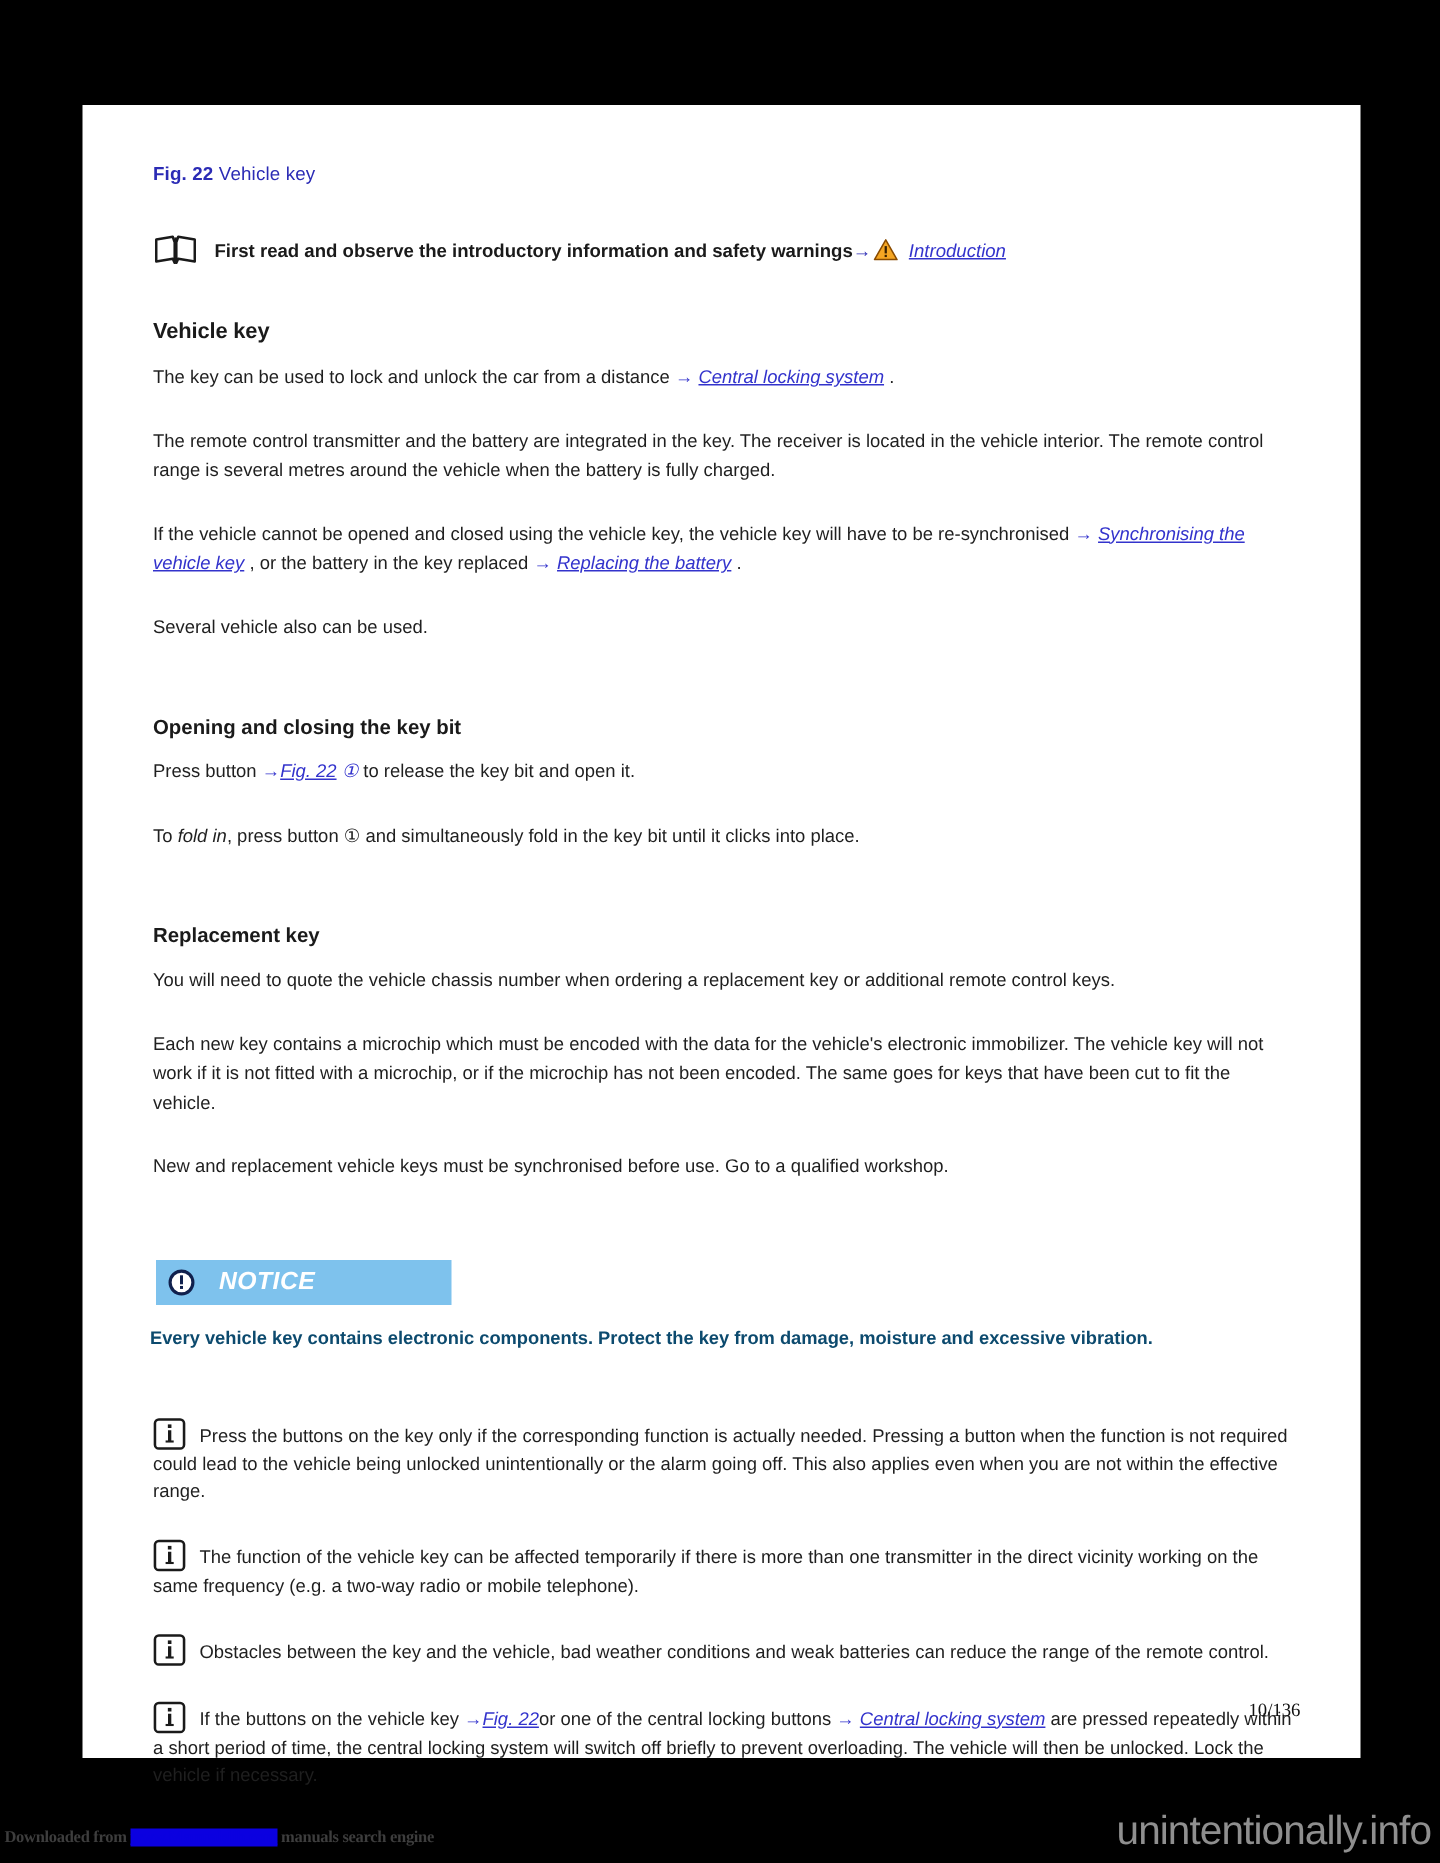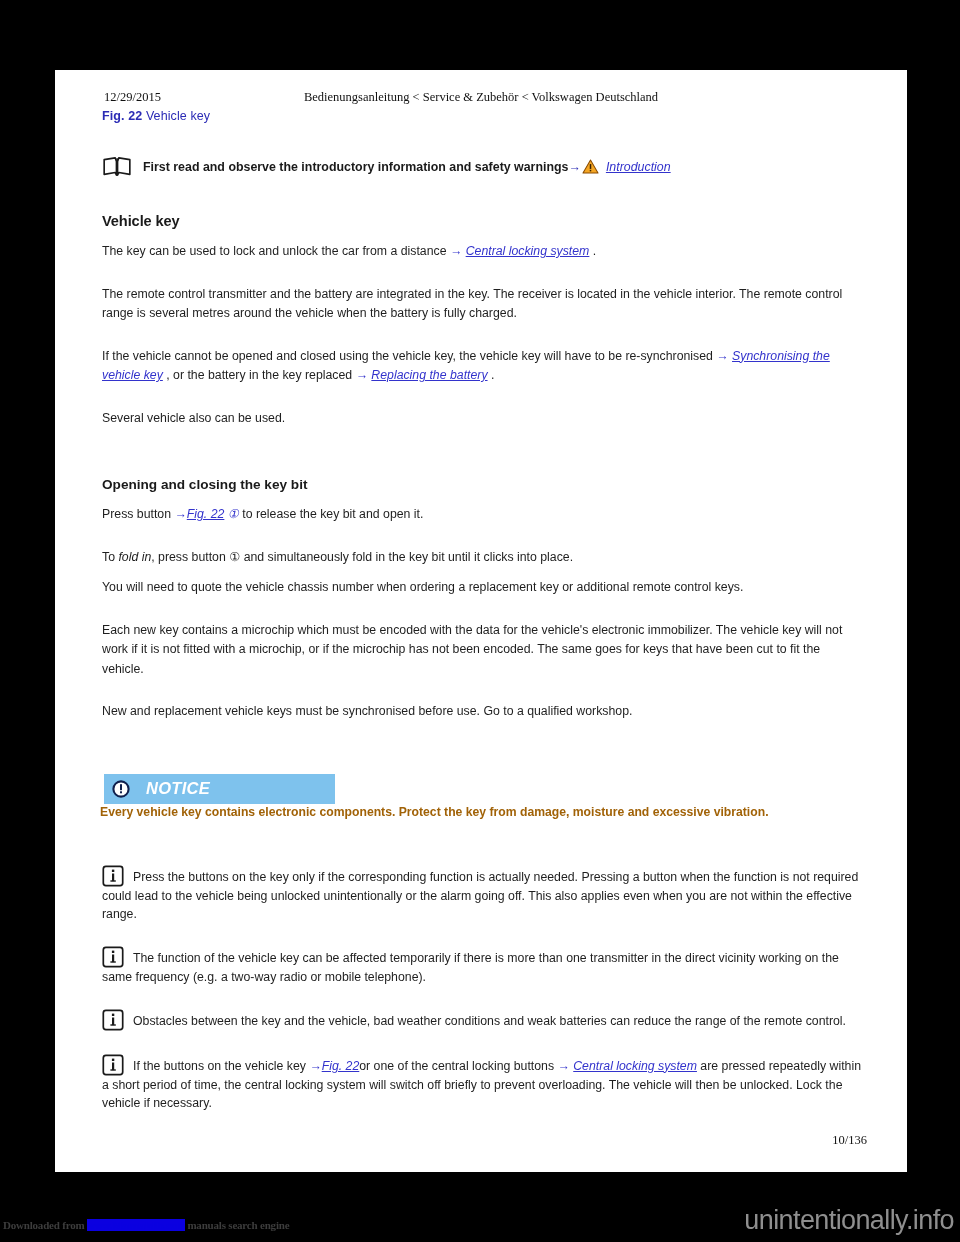--- a/index.html
+++ b/index.html
@@ -146,40 +146,41 @@
   .link-wrap { color: #3333cc; font-style: italic; }
   .circ {
     font-style: italic;
     color: #3333cc;
   }
   .circ-dark { color: #1f1f1f; font-style: normal; }
 
   
   .notice-wrap { margin-top: 52px; margin-left: 2px; }
   .notice-head {
-    width: 231px;
+    width: 197px;
     height: 30px;
     background: #7ec2ed;
     display: flex;
     align-items: center;
     padding-left: 8px;
   }
   .icon-notice { width: 18px; height: 18px; flex: 0 0 18px; }
   .notice-label {
     color: #ffffff;
     font-style: italic;
     font-weight: bold;
     font-size: 16.5px;
     margin-left: 16px;
     letter-spacing: .3px;
   }
   .notice-body {
     font-size: 12.2px;
     font-weight: bold;
-    color: #a16207;
+    color: #0c4a6e;
+    margin-top: 14px;
     margin-left: -4px;
     line-height: 17px;
   }
 
   
   .note {
     margin-top: 23px;
     font-size: 12.3px;
     color: #1f1f1f;
     line-height: 18px;
@@ -229,24 +230,20 @@
     color: #8f8f8f;
     letter-spacing: -0.6px;
     white-space: nowrap;
   }
 </style>
 </head>
 <body>
 
 <div id="paper">
 
-  <div class="print-header">
-    <span class="ph-date">12/29/2015</span>
-    <span class="ph-title">Bedienungsanleitung &lt; Service &amp; Zubehör &lt; Volkswagen Deutschland</span>
-  </div>
 
   <div class="content">
 
     <div class="fig-caption">
       <span class="fig-num">Fig. 22</span>
       <span class="fig-text">Vehicle key</span>
     </div>
 
     <div class="readfirst">
       <span class="icon-book">
@@ -298,20 +295,21 @@
       <span class="link"><span>→</span><a class="link" href="#">Fig. 22</a> <span class="circ">①</span></span>
       <span>to release the key bit and open it.</span>
     </p>
 
     <p class="body gap">
       <span>To</span> <em>fold in</em><span>, press button</span>
       <span class="circ-dark">①</span>
       <span>and simultaneously fold in the key bit until it clicks into place.</span>
     </p>
 
+    <h3 class="sub">Replacement key</h3>
 
     <p class="body">
       <span>You will need to quote the vehicle chassis number when ordering a replacement key or additional remote control keys.</span>
     </p>
     <p class="body gap">
       <span>Each new key contains a microchip which must be encoded with the data for the vehicle's electronic immobilizer. The vehicle key will not work if it is not fitted with a microchip, or if the microchip has not been encoded. The same goes for keys that have been cut to fit the vehicle.</span>
     </p>
     <p class="body gap">
       <span>New and replacement vehicle keys must be synchronised before use. Go to a qualified workshop.</span>
     </p>

